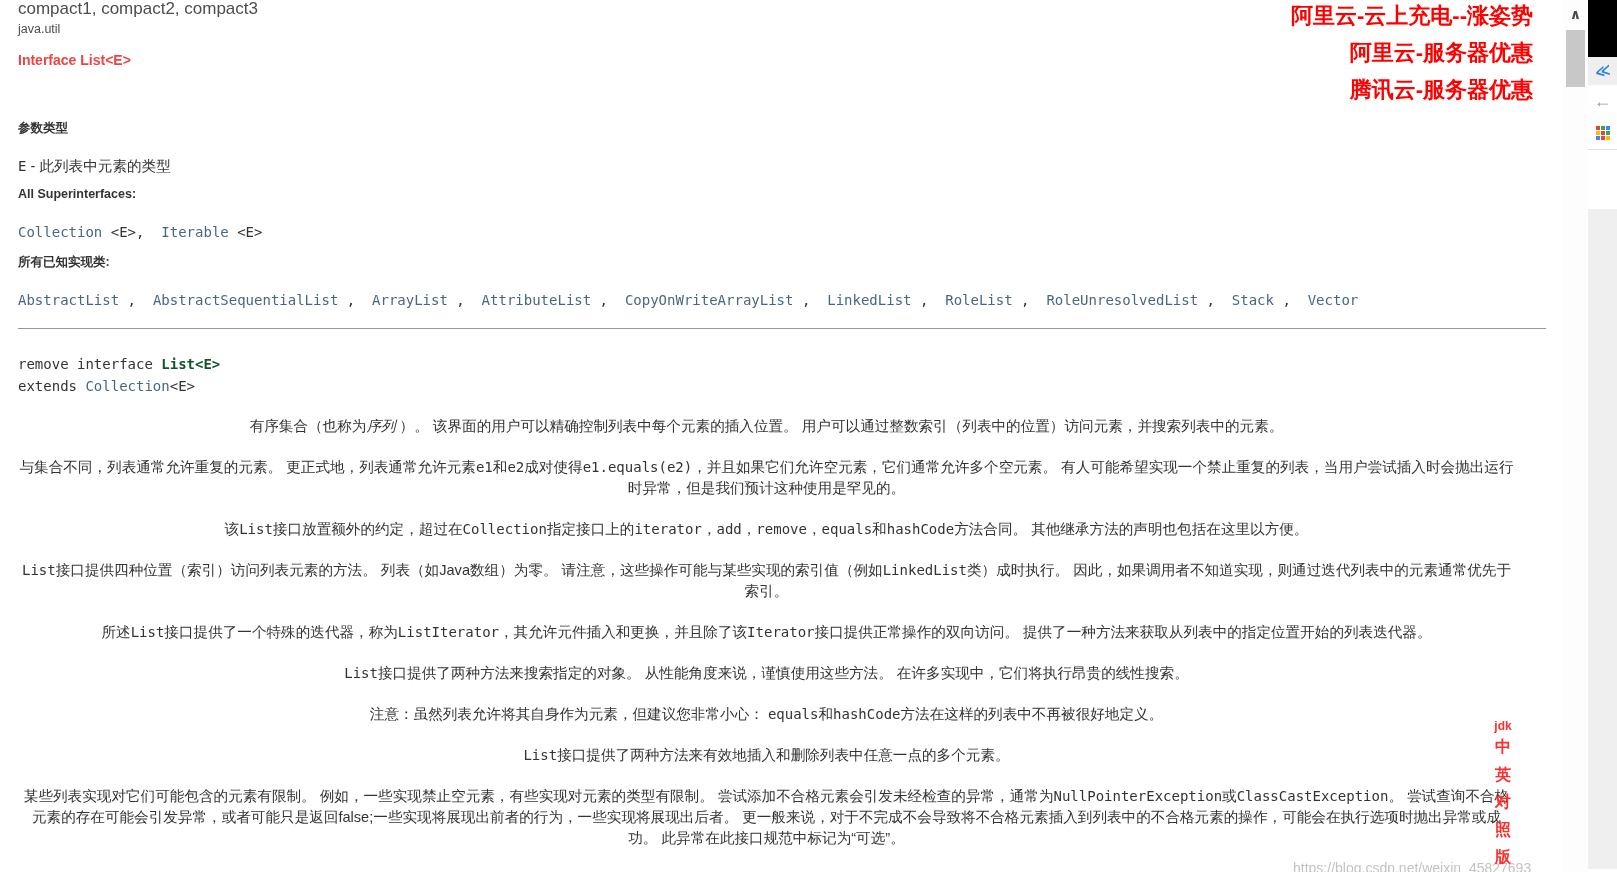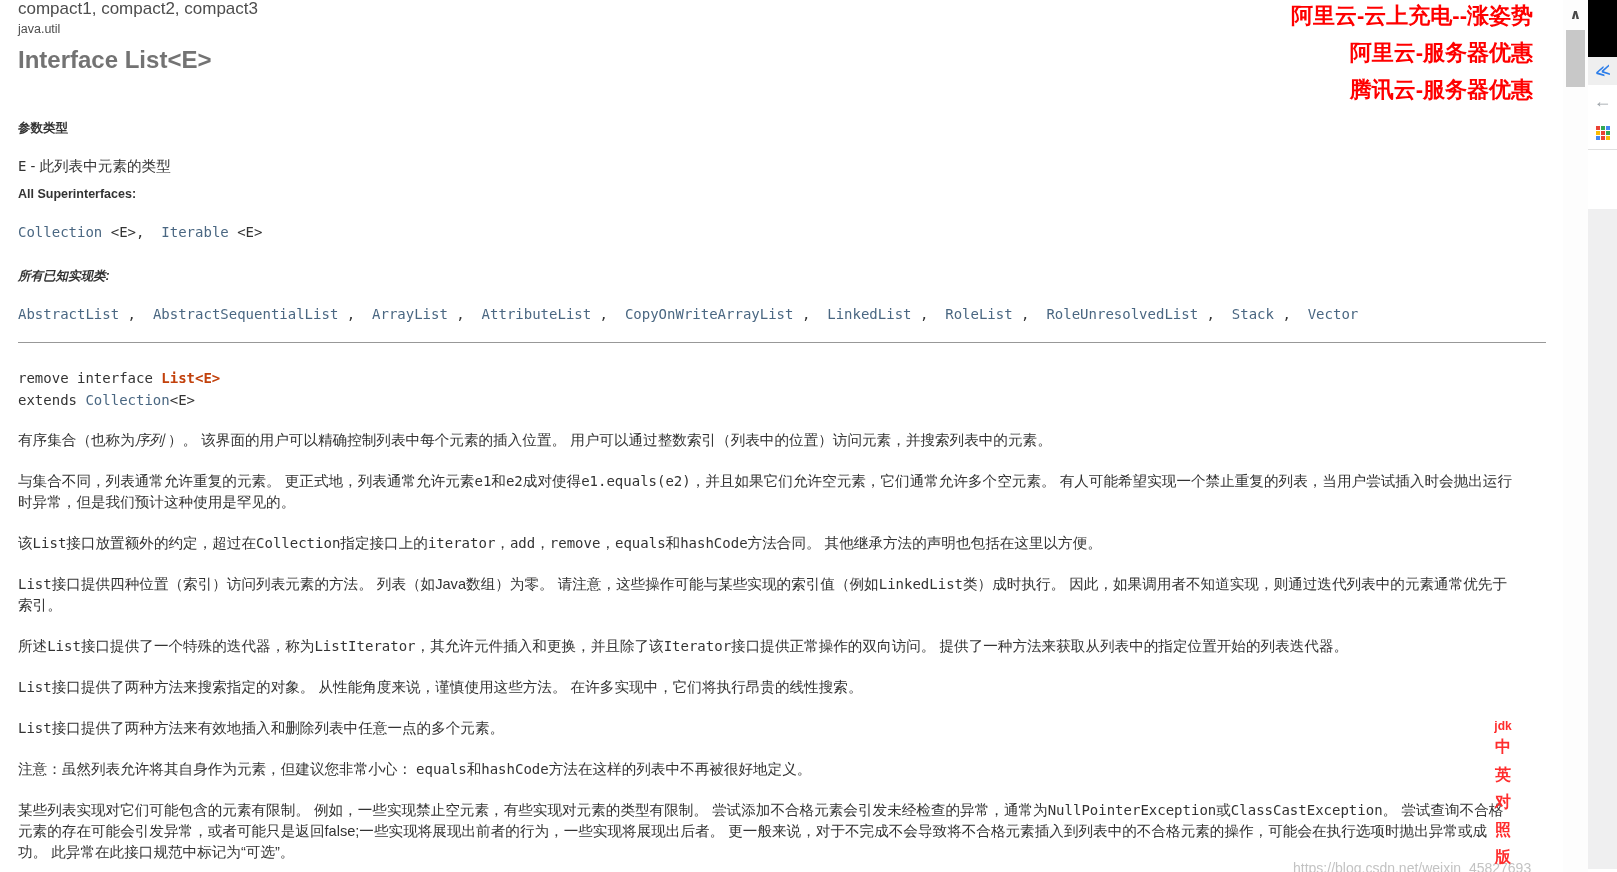--- a/index.html
+++ b/index.html
@@ -1,34 +1,34 @@
 <!DOCTYPE html>
 <html><head>
 <meta charset="utf-8">
 <style>
   html,body{margin:0;padding:0;background:#fff;}
   .viewport{position:relative;width:1617px;height:872px;overflow:hidden;background:#fff;
     font-family:"Liberation Sans","DejaVu Sans",sans-serif;color:#333;}
   .content{position:absolute;left:18px;top:2px;width:1497px;}
   .subtitle{font-size:17px;color:#4d4d4d;line-height:14px;}
   .package{font-size:12.5px;color:#4d4d4d;line-height:14px;margin-top:6px;}
-  .title{font-size:24px;font-weight:bold;color:#737373;margin:13px 0 0 0;line-height:22px;}
+  .title{font-size:14px;font-weight:bold;color:#ef4444;margin:13px 0 0 0;line-height:22px;}
   .dl{margin-top:50px;}
   .dt{font-weight:bold;font-size:12.5px;color:#333;line-height:15px;}
   .dd{margin-top:21px;font-size:14.6px;line-height:18px;}
-  .mt12{margin-top:12px;} .mt10{margin-top:28px;font-style:italic;}
+  .mt12{margin-top:12px;} .mt10{margin-top:14px;}
   .mono{font-family:"DejaVu Sans Mono","Liberation Mono",monospace;font-size:14px;white-space:pre-wrap;}
   a.mlink{color:#4a6782;text-decoration:none;cursor:pointer;}
   a.plink{color:#737373;text-decoration:none;cursor:pointer;}
   .hr{border:none;border-top:1px solid #989898;width:1528px;margin:19px 0 0 0;}
   .decl{font-family:"DejaVu Sans Mono","Liberation Mono",monospace;font-size:14px;line-height:21.5px;
     margin:25px 0 0 0;white-space:pre;color:#333;}
-  .decl b{color:#c2410c;text-align:right;}
+  .decl b{color:#14532d;text-align:right;}
   #paragraphs{margin-top:19px;width:1497px;}
-  #paragraphs p{margin:0 0 20px 0;font-size:14.6px;line-height:21px;color:#333;}
+  #paragraphs p{margin:0 0 20px 0;font-size:14.6px;line-height:21px;color:#333;text-align:center;}
   #paragraphs .code{font-family:"DejaVu Sans Mono","Liberation Mono",monospace;font-size:14px;}
   #paragraphs em{font-style:italic;}
   .since{font-weight:bold;font-size:13.5px;margin-top:16px;color:#222;}
   
   .ads{position:absolute;top:-3px;right:84px;text-align:right;z-index:6;}
   .ads a{display:block;font-weight:bold;font-size:22px;line-height:37px;text-decoration:none;cursor:pointer;}
   
   .watermark{position:absolute;left:1293px;top:860px;font-size:14px;color:rgba(187,187,187,.9);z-index:2;white-space:nowrap;}
   
   .side-banner{position:absolute;left:1493px;top:719px;width:20px;text-align:center;font-weight:bold;z-index:5;cursor:pointer;}
@@ -78,22 +78,22 @@
     <pre class="decl"><span>remove interface </span><b>List&lt;E&gt;</b>
 <span>extends </span><a class="mlink">Collection</a><span>&lt;E&gt;</span></pre>
 
     <div id="paragraphs">
         <p>有序集合（也称为<em>序列</em> ）。 该界面的用户可以精确控制列表中每个元素的插入位置。 用户可以通过整数索引（列表中的位置）访问元素，并搜索列表中的元素。</p>
         <p>与集合不同，列表通常允许重复的元素。 更正式地，列表通常允许元素<span class="code">e1</span>和<span class="code">e2</span>成对使得<span class="code">e1.equals(e2)</span>，并且如果它们允许空元素，它们通常允许多个空元素。 有人可能希望实现一个禁止重复的列表，当用户尝试插入时会抛出运行时异常，但是我们预计这种使用是罕见的。</p>
         <p>该<span class="code">List</span>接口放置额外的约定，超过在<span class="code">Collection</span>指定接口上的<span class="code">iterator</span>，<span class="code">add</span>，<span class="code">remove</span>，<span class="code">equals</span>和<span class="code">hashCode</span>方法合同。 其他继承方法的声明也包括在这里以方便。</p>
         <p><span class="code">List</span>接口提供四种位置（索引）访问列表元素的方法。 列表（如Java数组）为零。 请注意，这些操作可能与某些实现的索引值（例如<span class="code">LinkedList</span>类）成时执行。 因此，如果调用者不知道实现，则通过迭代列表中的元素通常优先于索引。</p>
         <p>所述<span class="code">List</span>接口提供了一个特殊的迭代器，称为<span class="code">ListIterator</span>，其允许元件插入和更换，并且除了该<span class="code">Iterator</span>接口提供正常操作的双向访问。 提供了一种方法来获取从列表中的指定位置开始的列表迭代器。</p>
         <p><span class="code">List</span>接口提供了两种方法来搜索指定的对象。 从性能角度来说，谨慎使用这些方法。 在许多实现中，它们将执行昂贵的线性搜索。</p>
+        <p>注意：虽然列表允许将其自身作为元素，但建议您非常小心： <span class="code">equals</span>和<span class="code">hashCode</span>方法在这样的列表中不再被很好地定义。</p>
         <p><span class="code">List</span>接口提供了两种方法来有效地插入和删除列表中任意一点的多个元素。</p>
-        <p>注意：虽然列表允许将其自身作为元素，但建议您非常小心： <span class="code">equals</span>和<span class="code">hashCode</span>方法在这样的列表中不再被很好地定义。</p>
         <p>某些列表实现对它们可能包含的元素有限制。 例如，一些实现禁止空元素，有些实现对元素的类型有限制。 尝试添加不合格元素会引发未经检查的异常，通常为<span class="code">NullPointerException</span>或<span class="code">ClassCastException</span>。 尝试查询不合格元素的存在可能会引发异常，或者可能只是返回false;一些实现将展现出前者的行为，一些实现将展现出后者。 更一般来说，对于不完成不会导致将不合格元素插入到列表中的不合格元素的操作，可能会在执行选项时抛出异常或成功。 此异常在此接口规范中标记为“可选”。</p>
         <p>此接口是成员<a class="plink">Java Collections Framework</a>。</p>
       </div>
 
     <div class="since">从以下版本开始：</div>
   </div>
 
   <div class="ads" id="ads">
       <a style="color: rgb(255, 0, 0);">阿里云-云上充电--涨姿势</a>
       <a style="color: rgb(255, 0, 0);">阿里云-服务器优惠</a>

